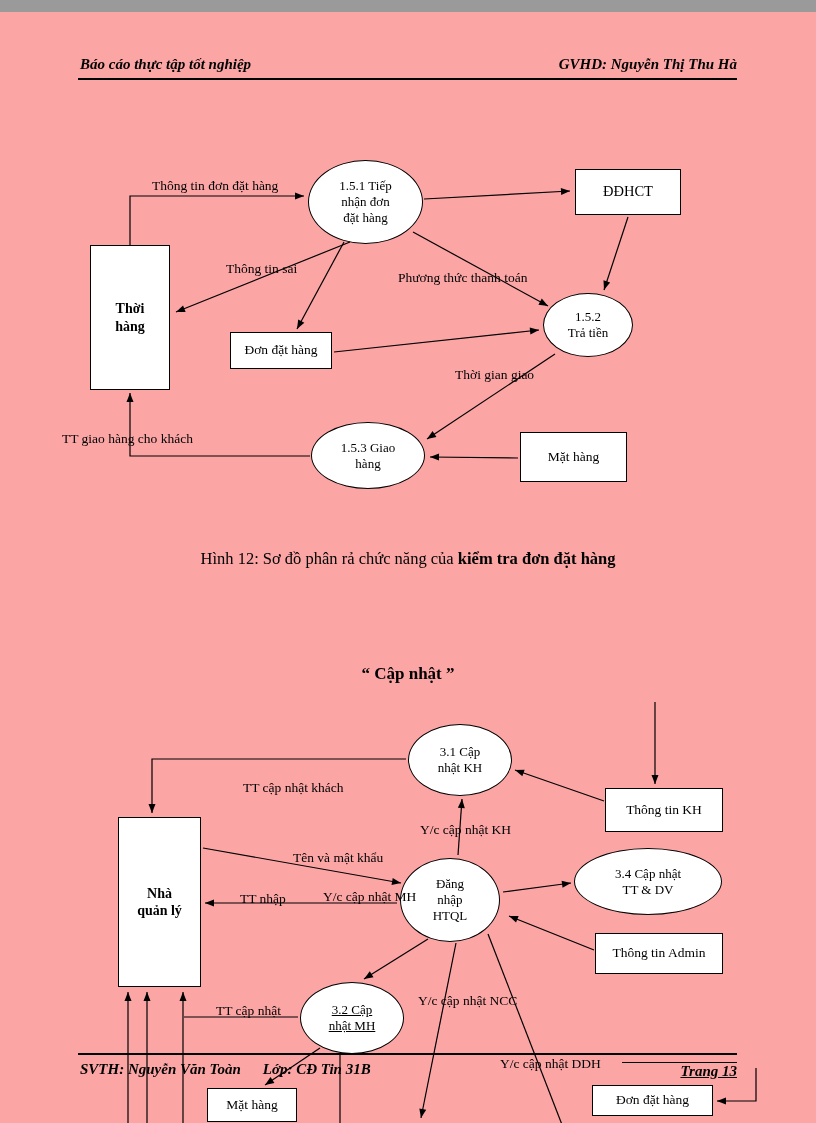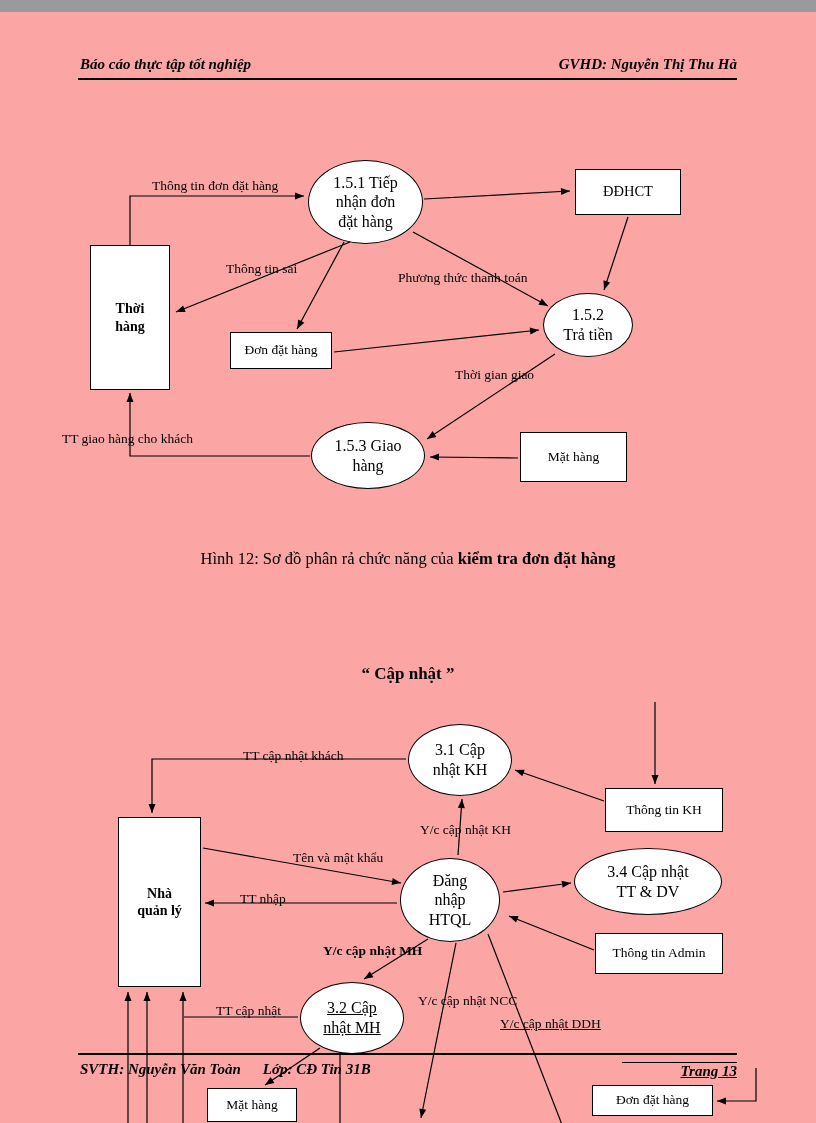--- a/index.html
+++ b/index.html
@@ -15,21 +15,21 @@
   .hdr-text{position:absolute;font-size:15px;font-weight:bold;font-style:italic;white-space:nowrap;}
   .rule{position:absolute;background:#000;}
   .rect-node{
     position:absolute;border:1.3px solid #000;background:#fff;
     display:flex;align-items:center;justify-content:center;
     text-align:center;font-size:13.5px;box-sizing:border-box;
   }
   .ellipse-node{
     position:absolute;border:1.3px solid #000;border-radius:50%;background:#fff;
     display:flex;align-items:center;justify-content:center;
-    text-align:center;font-size:16px;box-sizing:border-box;
+    text-align:center;font-size:13px;box-sizing:border-box;
   }
   .nl{white-space:pre-line;line-height:1.22;}
   .bold-node{font-weight:bold;font-size:14px;}
   .flow-label{position:absolute;font-size:13.5px;white-space:nowrap;background:transparent;}
   .caption{position:absolute;left:0;width:100%;text-align:center;font-size:16.5px;}
   .big-title{position:absolute;left:0;width:100%;text-align:center;font-size:21px;letter-spacing:.5px;}
   .sub-title{position:absolute;left:0;width:100%;text-align:center;font-size:17px;font-weight:bold;}
   .ftr-text{position:absolute;font-size:15px;font-weight:bold;font-style:italic;white-space:nowrap;}
   .gap{display:inline-block;width:22px;}
   svg.arrows{position:absolute;left:0;top:0;pointer-events:none;}
@@ -140,28 +140,28 @@
 TT &amp; DV</span>
   </div>
   <div class="rect-node" style="left:595px;top:921px;width:128px;height:41px;">
     <span class="nl">Thông  tin  Admin</span>
   </div>
   <div class="ellipse-node" style="left:300px;top:970px;width:104px;height:72px;text-decoration:underline;">
     <span class="nl">3.2 Cập
 nhật  MH</span>
   </div>
 
-  <div class="flow-label" style="left:243px;top:736px;">TT cập nhật khách</div>
+  <div class="flow-label" style="left:243px;top:768px;">TT cập nhật khách</div>
   <div class="flow-label" style="left:420px;top:810px;">Y/c cập nhật KH</div>
   <div class="flow-label" style="left:293px;top:838px;">Tên và mật khẩu</div>
   <div class="flow-label" style="left:240px;top:879px;">TT nhập</div>
-  <div class="flow-label" style="left:323px;top:931px;font-weight:bold;">Y/c cập nhật MH</div>
+  <div class="flow-label" style="left:323px;top:877px;">Y/c cập nhật MH</div>
   <div class="flow-label" style="left:216px;top:991px;">TT cập nhật</div>
   <div class="flow-label" style="left:418px;top:981px;">Y/c cập nhật NCC</div>
-  <div class="flow-label" style="left:500px;top:1004px;text-decoration:underline;">Y/c cập nhật DDH</div>
+  <div class="flow-label" style="left:500px;top:1044px;">Y/c cập nhật DDH</div>
 
   <div class="rect-node" style="left:207px;top:1076px;width:90px;height:34px;">
     <span class="nl">Mặt hàng</span>
   </div>
   <div class="rect-node" style="left:592px;top:1073px;width:121px;height:31px;">
     <span class="nl">Đơn đặt hàng</span>
   </div>
 
   <div class="rule" style="left:78px;top:1041px;width:659px;height:1.5px;"></div>
   <div class="rule" style="left:622px;top:1050px;width:115px;height:1px;"></div>

